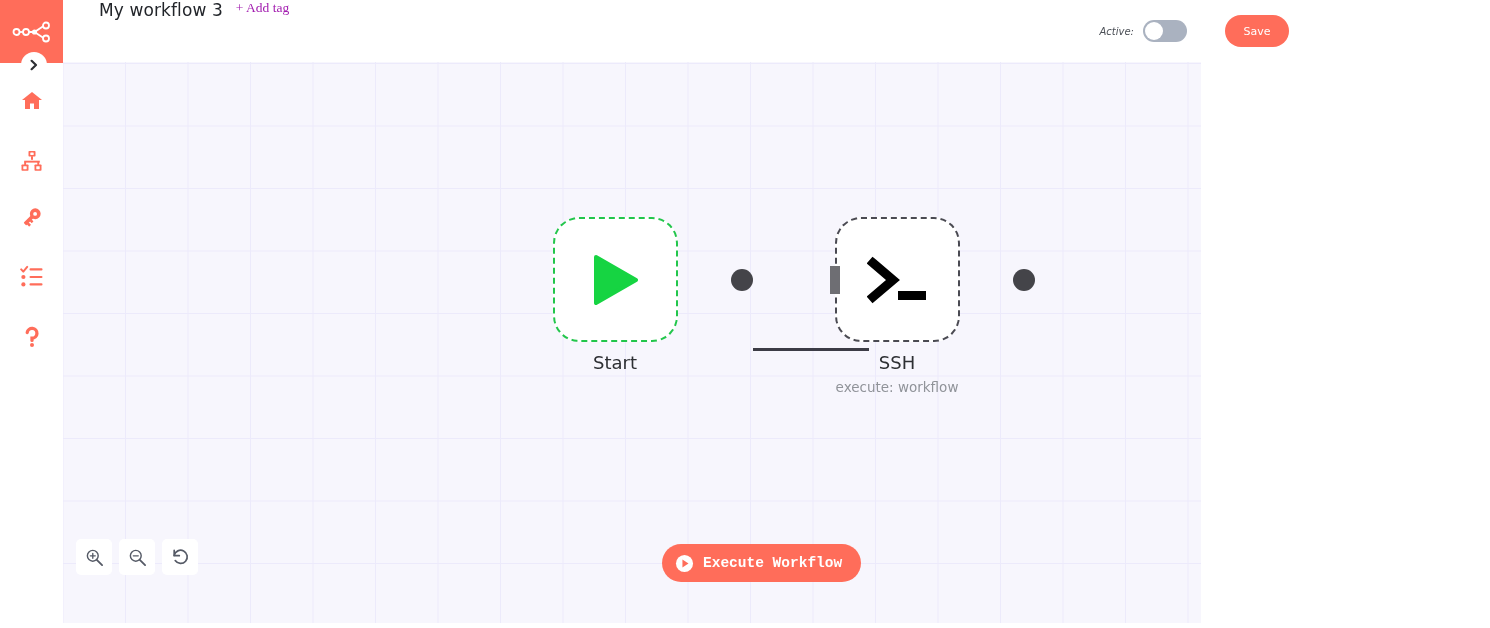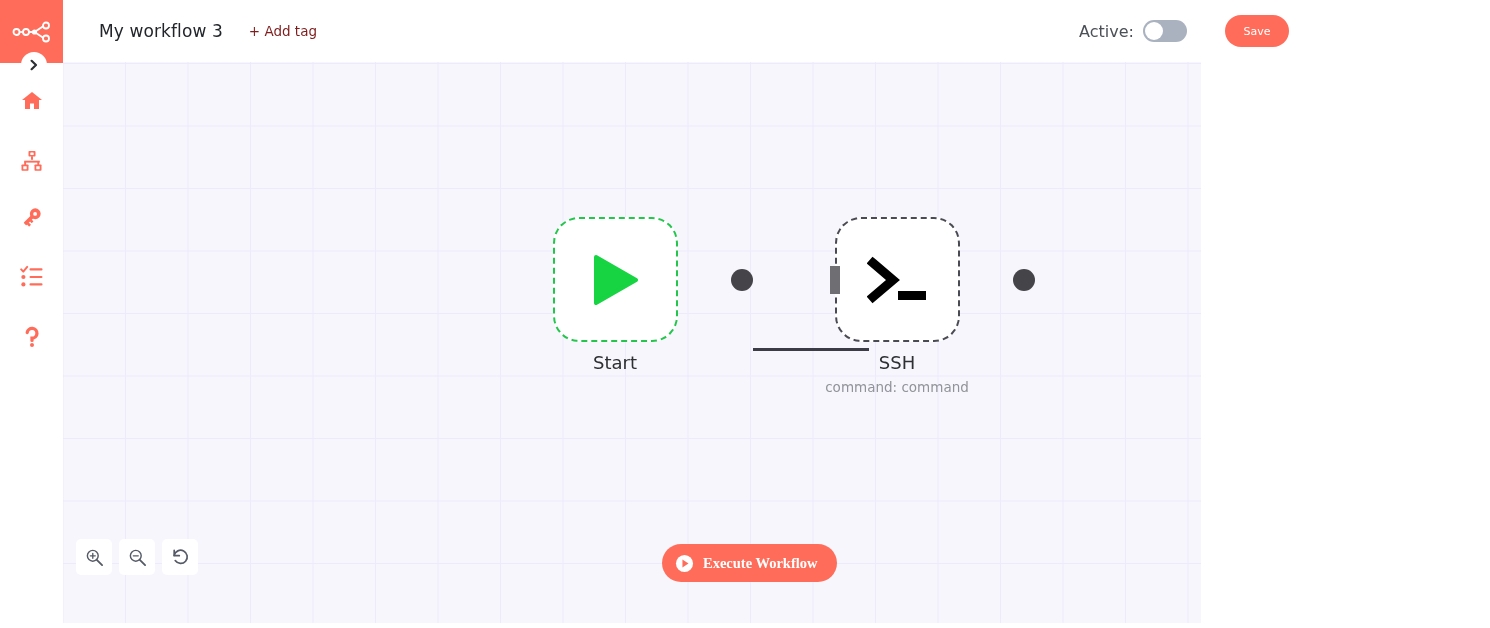--- a/index.html
+++ b/index.html
@@ -39,40 +39,41 @@
     display: flex; align-items: center; justify-content: center;
     cursor: pointer;
   }
   .side-item svg { display: block; }
 
   
   #header {
     position: absolute; left: 63px; top: 0;
     width: 1248px; height: 62px;
     background: #ffffff;
-    display: flex; align-items: center;
+    display: flex; 
     z-index: 20;
   }
   #wf-title {
     margin-left: 36px;
     font-size: 17px; color: #22252a; font-weight: 400;
     letter-spacing: .1px;
     cursor: text;
   }
   #add-tag {
-    margin-left: 26px;
-    font-size: 13.5px; color: #7f1d1d;
-    cursor: pointer;
+    margin-left: 13px;
+    font-size: 13.5px; color: #a21caf;
+    cursor: pointer;
+    font-family: Liberation Serif, serif;
   }
   #header-right {
     margin-left: auto; margin-right: 22px;
     display: flex; align-items: center;
   }
   #active-label {
-    font-size: 16px; color: #4b4f56; margin-right: 9px;
+    font-size: 10px; color: #4b4f56; margin-right: 9px; font-style: italic;
   }
   #active-toggle {
     width: 44px; height: 22px; border-radius: 11px;
     background: #aab2c0; position: relative; cursor: pointer;
   }
   #active-toggle .knob {
     position: absolute; left: 2px; top: 2px;
     width: 18px; height: 18px; border-radius: 50%;
     background: #ffffff;
   }
@@ -168,21 +169,21 @@
 
   
   #execute-btn {
     position: absolute; left: 599px; top: 482px;
     height: 38px; padding: 0 19px 0 13px;
     border-radius: 19px; background: #ff6d5a;
     display: flex; align-items: center; gap: 9px;
     cursor: pointer; border: none;
     z-index: 8;
   }
-  #execute-label { color: #ffffff; font-size: 14.5px; font-weight: 600; font-family: Liberation Serif, serif; }
+  #execute-label { color: #ffffff; font-size: 14.5px; font-weight: 600; font-family: Liberation Mono, monospace; }
 </style>
 </head>
 <body>
 
 <div id="app">
 
   <div id="canvas">
 
     <div id="conn-line"></div>
 
@@ -199,21 +200,21 @@
     <div class="node-wrap" style="left:740px; top:155px;margin-left:32px;">
       <div class="node-box ssh">
         <svg width="62" height="50" viewBox="0 0 62 50">
           <path d="M6 8 L26 25 L6 42" fill="none" stroke="#000000" stroke-width="9" stroke-linecap="square" stroke-linejoin="miter"></path>
           <rect x="31" y="36" width="28" height="9" fill="#000000"></rect>
         </svg>
       </div>
       <div class="port-in" style="left:-5px;"></div>
       <div class="port-out" style="left:178px;"></div>
       <div class="node-label" style="left:62px;">SSH</div>
-      <div class="node-sublabel" style="left:62px;">command: command</div>
+      <div class="node-sublabel" style="left:62px;">execute: workflow</div>
     </div>
 
     <div id="add-node-btn">
       <svg width="20" height="20" viewBox="0 0 20 20">
         <path d="M10 2 V18 M2 10 H18" stroke="#ffffff" stroke-width="1.8" stroke-linecap="round"></path>
       </svg>
     </div>
 
     <div id="zoom-controls">
       <div class="zoom-btn">

